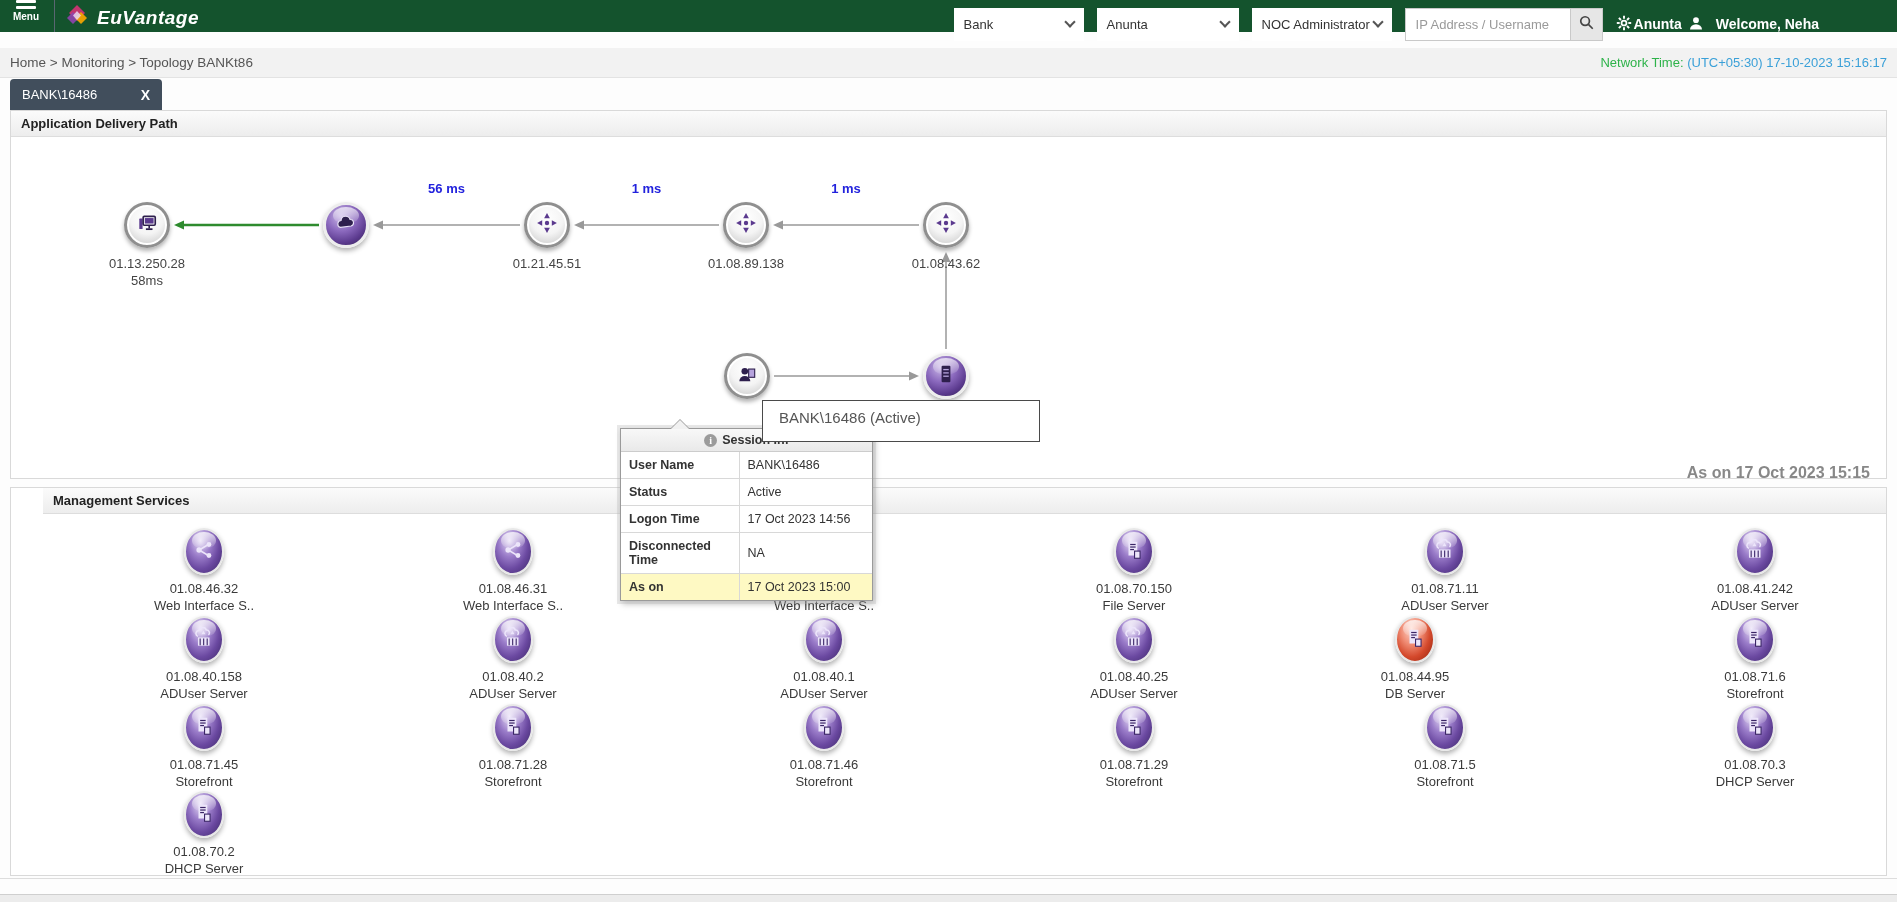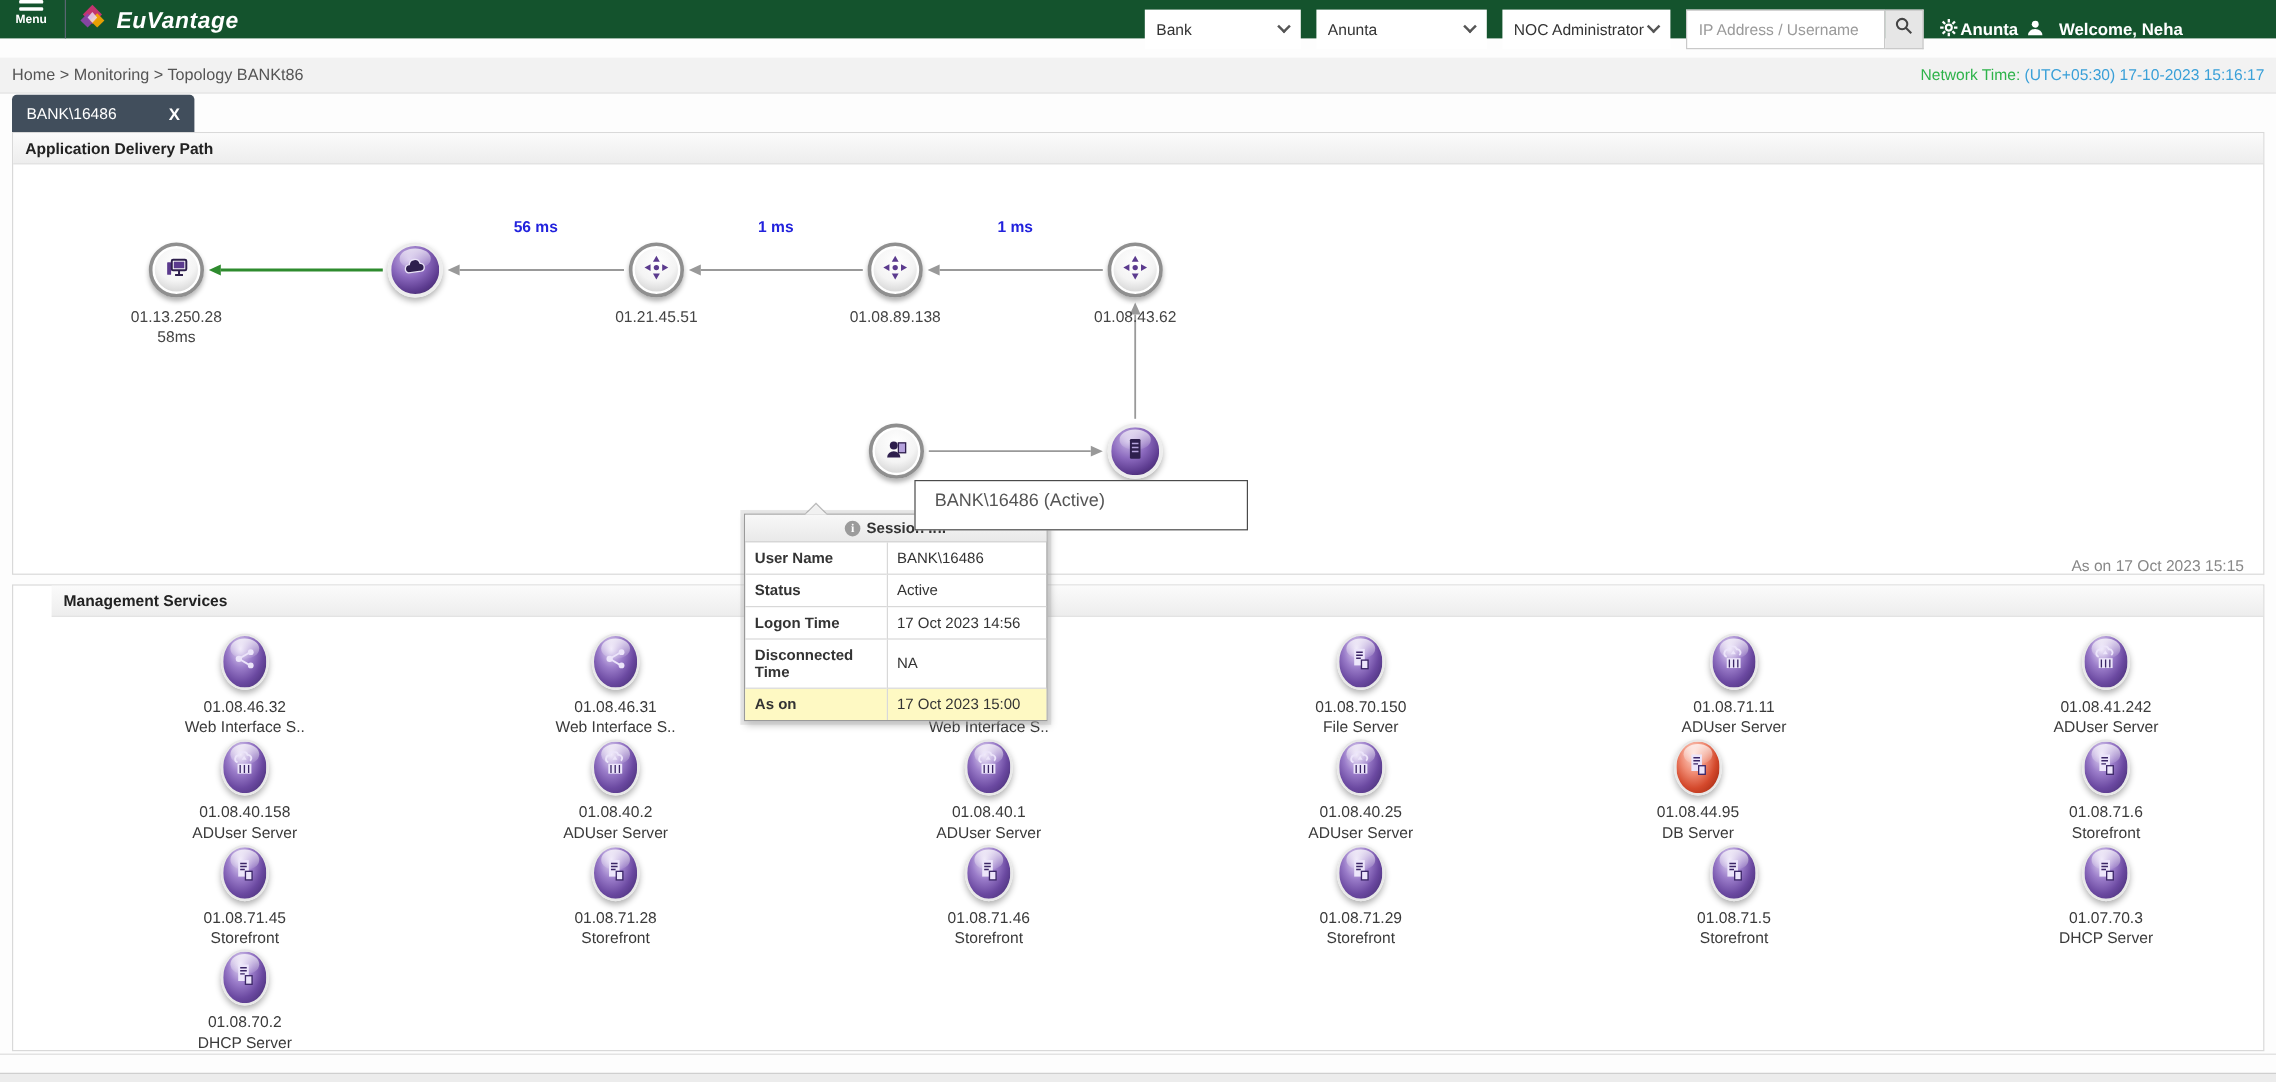--- a/index.html
+++ b/index.html
@@ -45,21 +45,21 @@
   .panel.ms  { left:10px; top:487px; width:1877px; height:389px;padding-left:32px; }
   .topo { position:relative; width:100%; height:343px; }
   .topo svg.links { position:absolute; inset:0; width:100%; height:100%; }
 
   .node { position:absolute; width:46px; height:46px; border-radius:50%; display:flex; align-items:center; justify-content:center; cursor:pointer; z-index:2; }
   .node.ring { background:radial-gradient(circle at 50% 32%, #ffffff 0%, #f4f4f4 48%, #dcdcdc 72%, #c2c2c2 100%); border:3px solid #8f8f8f; box-shadow:inset 0 0 0 2px #fff, 0 3px 4px rgba(0,0,0,.3); }
   .node.orb { background:radial-gradient(circle at 38% 28%, #cbb9e8 0%, #8a68bd 40%, #5b3a8e 70%, #31204f 100%); border:3px solid #ededed; box-shadow:0 3px 5px rgba(0,0,0,.3); position:absolute; }
   .node.orb::before { content:""; position:absolute; top:2px; left:7px; right:7px; height:42%; border-radius:50%; background:linear-gradient(rgba(255,255,255,.7),rgba(255,255,255,.05)); pointer-events:none; }
   .topo-label { position:absolute; width:180px; text-align:center; font-size:13px; color:#444; line-height:17px; z-index:2; }
   .link-label { position:absolute; transform:translateX(-50%); font-size:13px; font-weight:bold; color:#2222dd; z-index:2; }
-  .ason { position:absolute; right:16px; top:327px; font-size:13px; font-weight:normal; color:#888; }
+  .ason { position:absolute; right:16px; top:327px; font-size:16px; font-weight:bold; color:#888; }
 
   
   .msgrid { position:relative; width:100%; height:363px; }
   .mscell { position:absolute; width:220px; display:flex; flex-direction:column; align-items:center; cursor:pointer; }
   .msorb { width:40px; height:47px; border-radius:50%; position:relative; display:flex; align-items:center; justify-content:center; border:2px solid #e8e8e8; box-shadow:0 3px 5px rgba(0,0,0,.3); background:radial-gradient(ellipse at 40% 25%, #e8dff7 0%, #9a7cc9 35%, #6b49a1 62%, #3a2566 100%); }
   .msorb.red { background:radial-gradient(ellipse at 40% 25%, #ffd9cf 0%, #ef8a72 35%, #d4492c 62%, #8f1d08 100%); }
   .msorb::before { content:""; position:absolute; top:2px; left:6px; right:6px; height:40%; border-radius:50%; background:linear-gradient(rgba(255,255,255,.75),rgba(255,255,255,.05)); pointer-events:none; }
   .mslabel { margin-top:5px; font-size:13px; color:#3a3a3a; text-align:center; line-height:17px; }
 
   
@@ -525,21 +525,21 @@
           <div class="msorb">
             <span style="position: relative;"><svg width="22" height="22" viewBox="0 0 20 20">
                 <rect x="5" y="2.5" width="8" height="12.5" fill="#ece5fa"></rect>
                 <line x1="6.5" y1="5" x2="11.5" y2="5" stroke="#3a2566" stroke-width="1.1"></line>
                 <line x1="6.5" y1="7.3" x2="11.5" y2="7.3" stroke="#3a2566" stroke-width="1.1"></line>
                 <line x1="6.5" y1="9.6" x2="10" y2="9.6" stroke="#3a2566" stroke-width="1.1"></line>
                 <rect x="10.5" y="11" width="5" height="6.5" fill="#ece5fa" stroke="#3a2566" stroke-width="1"></rect>
               </svg></span>
           </div>
           <div class="mslabel">
-            <div>01.07.70.3</div>
+            <div>01.08.70.3</div>
             <div>DHCP Server</div>
           </div>
         </div>
         <div class="mscell" style="left: 51px; top: 277px;">
           <div class="msorb">
             <span style="position: relative;"><svg width="22" height="22" viewBox="0 0 20 20">
                 <rect x="5" y="2.5" width="8" height="12.5" fill="#ece5fa"></rect>
                 <line x1="6.5" y1="5" x2="11.5" y2="5" stroke="#3a2566" stroke-width="1.1"></line>
                 <line x1="6.5" y1="7.3" x2="11.5" y2="7.3" stroke="#3a2566" stroke-width="1.1"></line>
                 <line x1="6.5" y1="9.6" x2="10" y2="9.6" stroke="#3a2566" stroke-width="1.1"></line>

